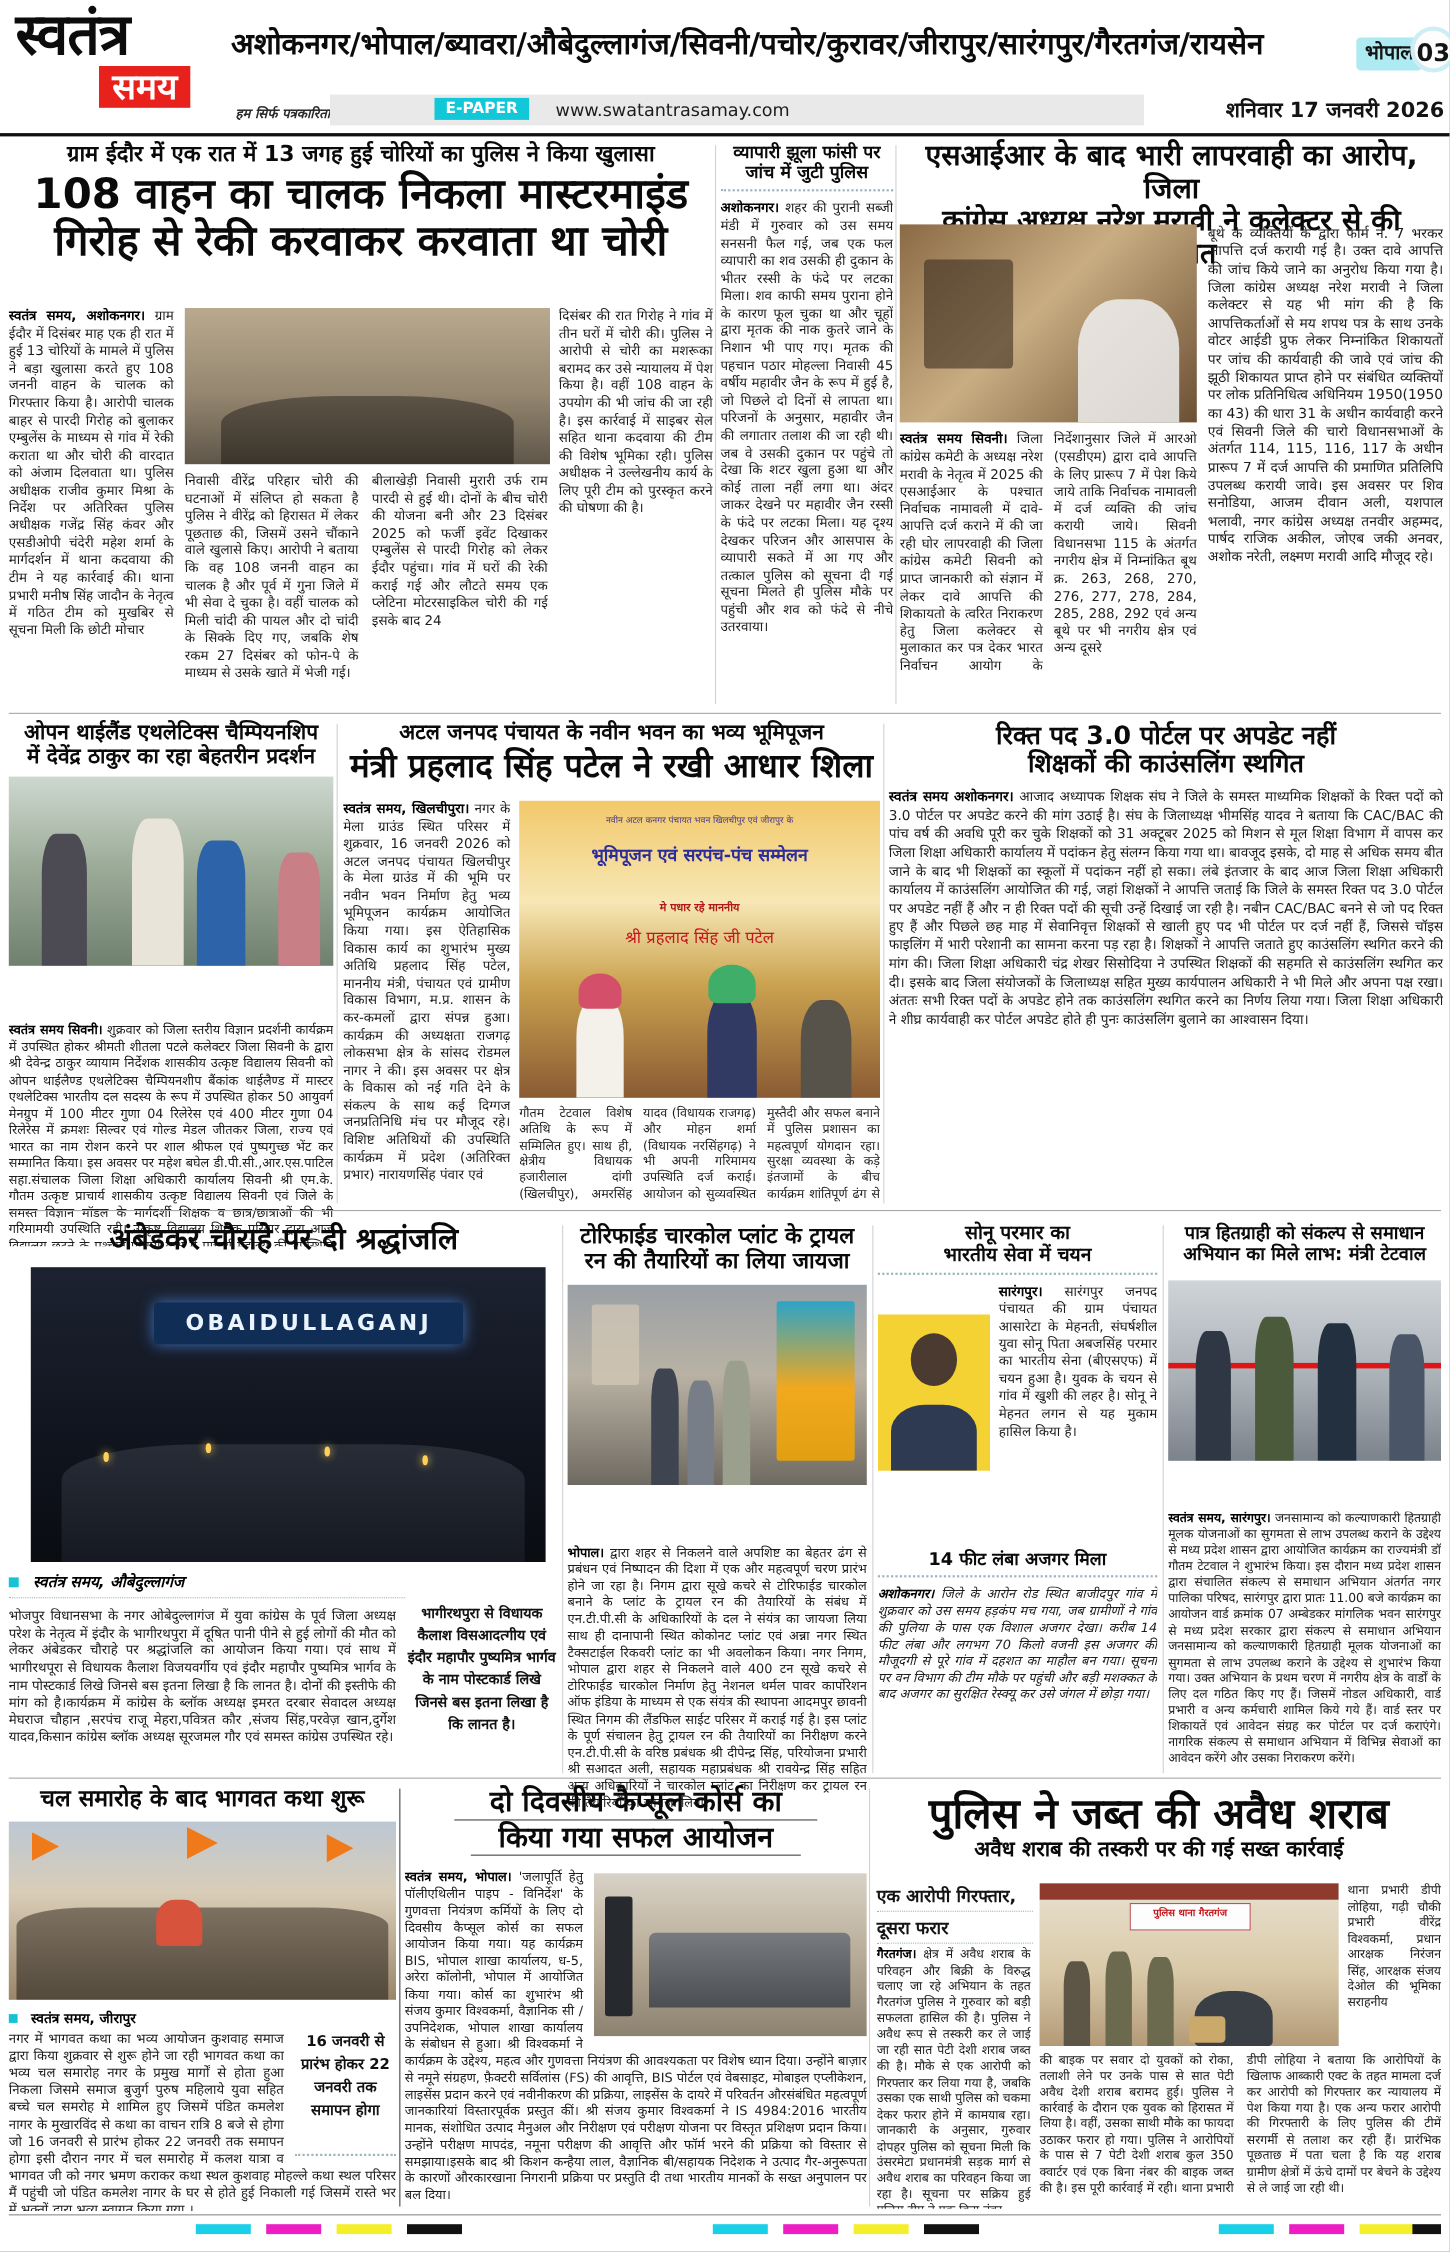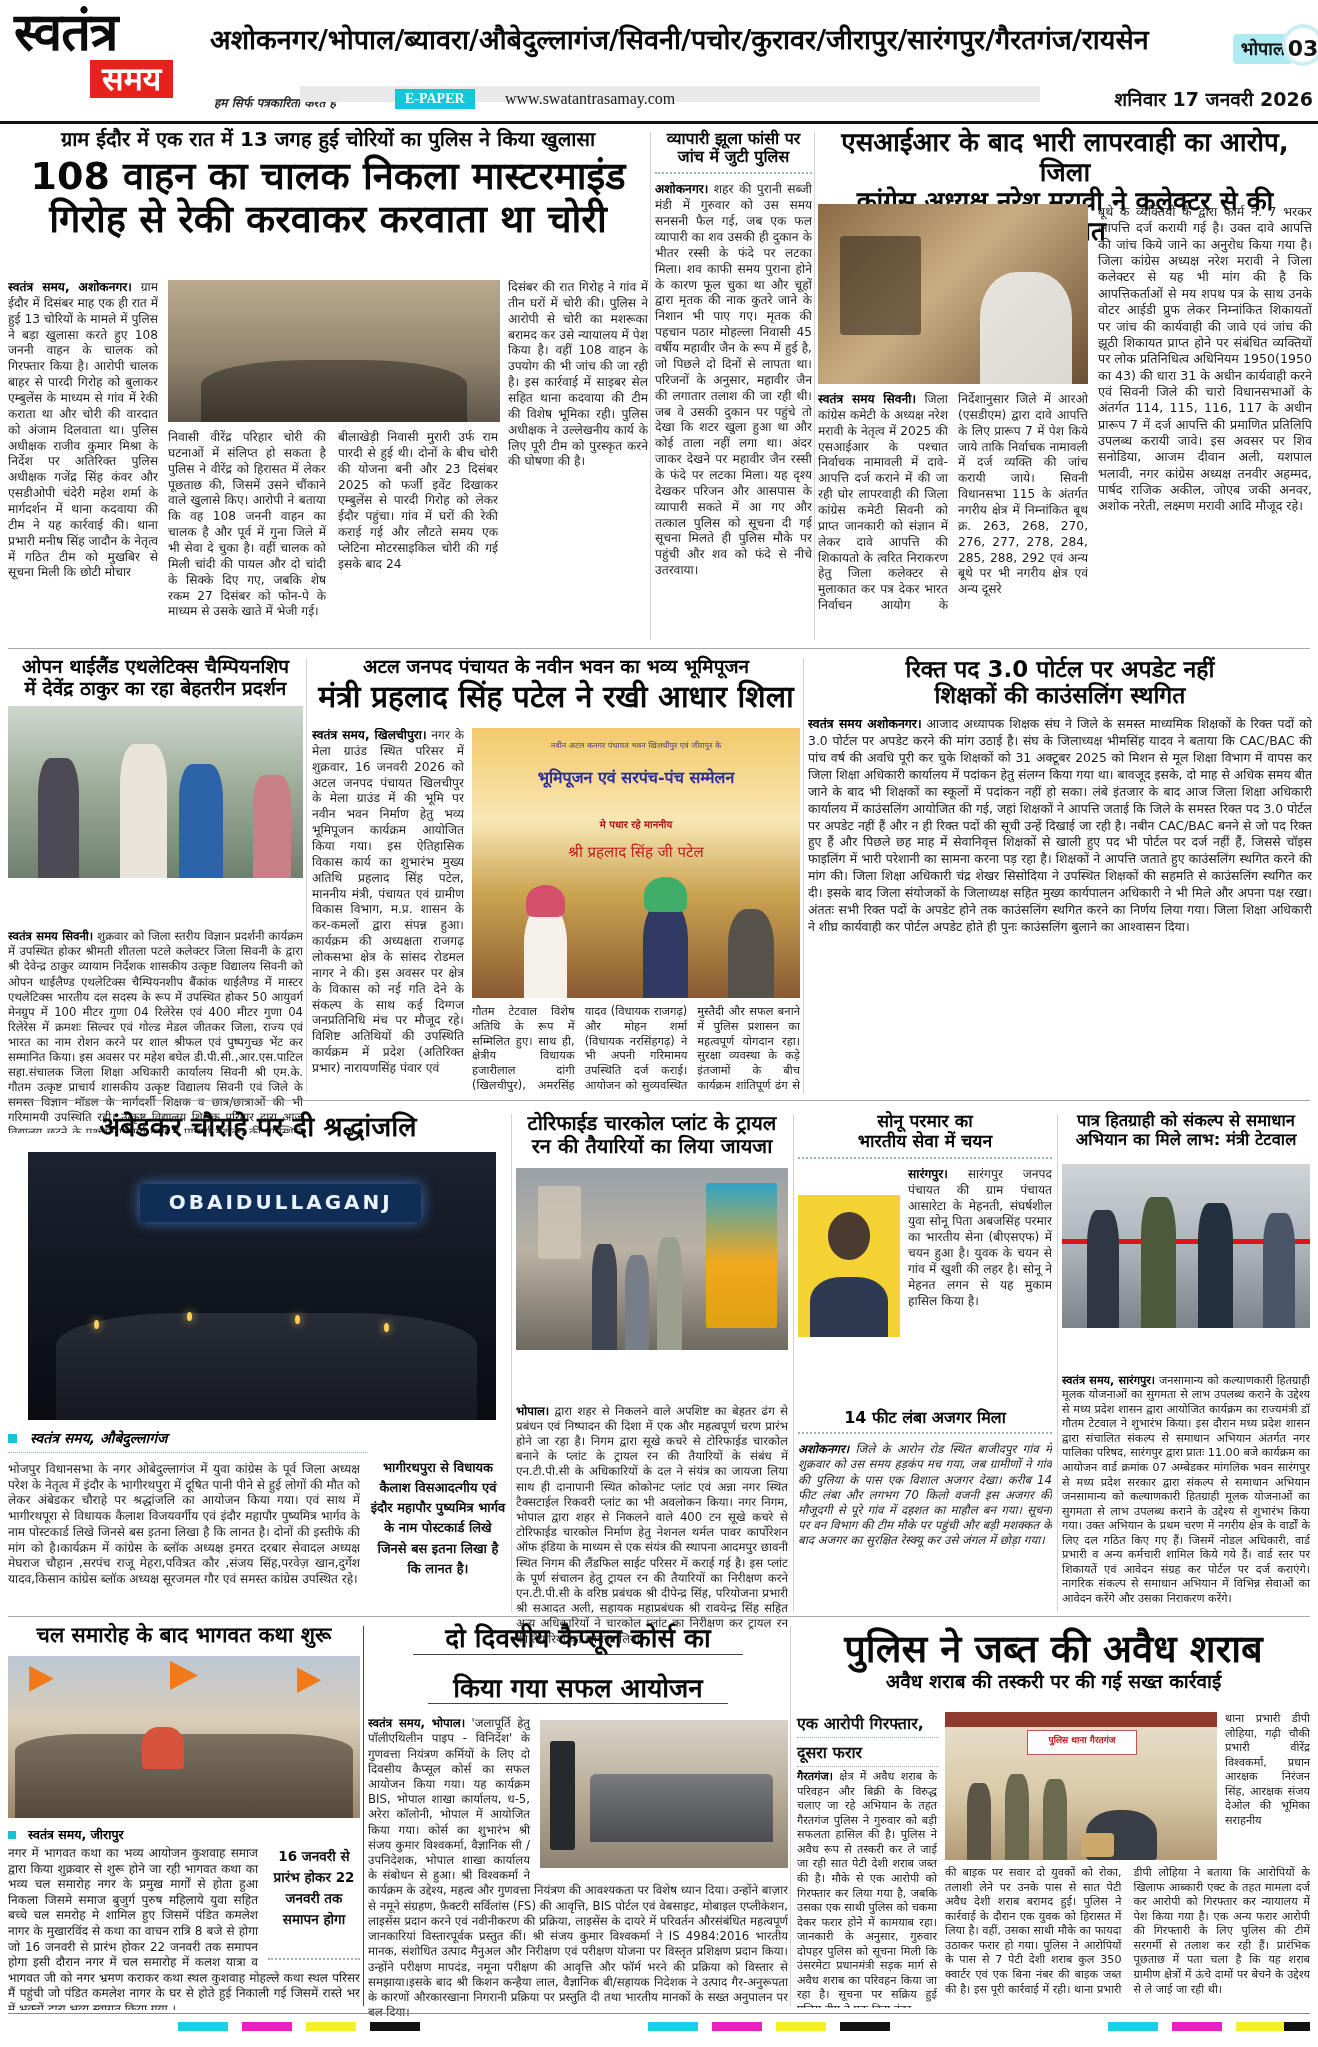--- a/index.html
+++ b/index.html
@@ -24,21 +24,21 @@
 
   <div class="abs" style="left:210px;top:20px;width:1020px;height:52px;font-size:27px;font-weight:800;color:#0b0b0b;white-space:nowrap;overflow:hidden;">अशोकनगर/भोपाल/ब्यावरा/औबेदुल्लागंज/सिवनी/पचोर/कुरावर/जीरापुर/सारंगपुर/गैरतगंज/रायसेन</div>
   <div class="abs" style="left:14px;top:6px;width:190px;height:112px;">
     <div style="font-size:52px;font-weight:800;color:#0c0c0c;line-height:1.0;letter-spacing:-1px;">स्वतंत्र</div>
     <div style="margin-left:76px;margin-top:2px;display:inline-block;background:#e8211d;color:#fff;font-size:32px;font-weight:800;padding:0 12px;line-height:1.2;">समय</div>
   </div>
   <div class="abs" style="left:1233px;top:34px;width:60px;height:30px;background:#aeeaf2;border-radius:4px;text-align:center;font-weight:800;font-size:18px;line-height:30px;">भोपाल</div>
   <div class="abs" style="left:1282px;top:24px;width:42px;height:42px;background:#fdfdfd;border:4px solid #cdeef4;border-radius:50%;text-align:center;font-weight:800;font-size:22px;line-height:42px;box-sizing:border-box;">03</div>
 
   <div class="abs" style="left:214px;top:94px;width:210px;height:22px;font-size:12px;font-style:italic;font-weight:700;color:#2b2b2b;">हम सिर्फ पत्रकारिता करते हैं</div>
-  <div class="abs" style="left:300px;top:86px;width:740px;height:16px;background:#e9e9e9;font-family:Liberation Serif, serif;">
+  <div class="abs" style="left:300px;top:86px;width:740px;height:28px;background:#e9e9e9;">
     <span style="position:absolute;left:95px;top:3px;background:#12c8d8;color:#fff;font-weight:800;font-size:14px;padding:2px 10px;">E-PAPER</span>
     <span style="position:absolute;left:205px;top:4px;font-size:16px;color:#1b1b1b;">www.swatantrasamay.com</span>
   </div>
   <div class="abs" style="left:1055px;top:86px;width:258px;height:28px;font-size:19px;font-weight:800;text-align:right;">शनिवार 17 जनवरी 2026</div>
   <div class="abs" style="left:0;top:121px;width:1318px;border-top:3px solid #111;"></div>
 
   <div class="abs" style="left:8px;top:128px;width:640px;height:516px;">
     <div class="hl" style="font-size:20px;">ग्राम ईदौर में एक रात में 13 जगह हुई चोरियों का पुलिस ने किया खुलासा</div>
     <div class="hl" style="font-size:38px;margin-top:4px;">108 वाहन का चालक निकला मास्टरमाइंड</div>
     <div class="hl" style="font-size:38px;">गिरोह से रेकी करवाकर करवाता था चोरी</div>
@@ -215,21 +215,21 @@
       <span class="by" style="font-size:12.5px;">स्वतंत्र समय, जीरापुर</span>
     </div>
     <div class="bd abs" style="left:0;top:222px;width:352px;height:164px;font-size:12px;">
       <span class="quote" style="float:right;width:92px;height:112px;margin:0 0 6px 10px;font-size:13.5px;border-bottom:2px dotted #9ab6bd;">16 जनवरी से प्रारंभ होकर 22 जनवरी तक समापन होगा</span>
       <span>नगर में भागवत कथा का भव्य आयोजन कुशवाह समाज द्वारा किया शुक्रवार से शुरू होने जा रही भागवत कथा का भव्य चल समारोह नगर के प्रमुख मार्गों से होता हुआ निकला जिसमे समाज बुजुर्ग पुरुष महिलाये युवा सहित बच्चे चल समरोह मे शामिल हुए जिसमें पंडित कमलेश नागर के मुखारविंद से कथा का वाचन रात्रि 8 बजे से होगा जो 16 जनवरी से प्रारंभ होकर 22 जनवरी तक समापन होगा इसी दौरान नगर में चल समारोह में कलश यात्रा व भागवत जी को नगर भ्रमण कराकर कथा स्थल कुशवाह मोहल्ले कथा स्थल परिसर मैं पहुंची जो पंडित कमलेश नागर के घर से होते हुई निकाली गई जिसमें रास्ते भर में भक्तों द्वारा भव्य स्वागत किया गया ।</span>
     </div>
   </div>
 
   <div class="abs" style="left:368px;top:1624px;width:420px;height:386px;">
     <div class="hl under" style="font-size:26px;width:330px;margin:0 auto;">दो दिवसीय कैप्सूल कोर्स का</div>
-    <div class="hl under" style="font-size:26px;width:300px;margin:19px auto 0;">किया गया सफल आयोजन</div>
+    <div class="hl under" style="font-size:26px;width:300px;margin:2px auto 0;">किया गया सफल आयोजन</div>
     <div class="bd" style="margin-top:12px;height:300px;font-size:11.7px;">
       <span class="photo" style="position:relative;float:right;width:248px;height:148px;margin:4px 0 6px 10px;background:linear-gradient(180deg,#d8d2c6 0%,#b8ac98 50%,#8d8270 100%);display:block;">
         <span style="position:absolute;left:4%;top:14%;width:10%;height:74%;background:#26292e;display:block;border-radius:3px;"></span>
         <span style="position:absolute;left:20%;bottom:18%;width:74%;height:46%;background:linear-gradient(180deg,#6b7078,#3d424a);display:block;border-radius:6px 6px 0 0;opacity:.85;"></span>
       </span>
       <span class="by">स्वतंत्र समय, भोपाल।</span>
       <span>'जलापूर्ति हेतु पॉलीएथिलीन पाइप - विनिर्देश' के गुणवत्ता नियंत्रण कर्मियों के लिए दो दिवसीय कैप्सूल कोर्स का सफल आयोजन किया गया। यह कार्यक्रम BIS, भोपाल शाखा कार्यालय, ध-5, अरेरा कॉलोनी, भोपाल में आयोजित किया गया। कोर्स का शुभारंभ श्री संजय कुमार विश्वकर्मा, वैज्ञानिक सी / उपनिदेशक, भोपाल शाखा कार्यालय के संबोधन से हुआ। श्री विश्वकर्मा ने कार्यक्रम के उद्देश्य, महत्व और गुणवत्ता नियंत्रण की आवश्यकता पर विशेष ध्यान दिया। उन्होंने बाज़ार से नमूने संग्रहण, फ़ैक्टरी सर्विलांस (FS) की आवृत्ति, BIS पोर्टल एवं वेबसाइट, मोबाइल एप्लीकेशन, लाइसेंस प्रदान करने एवं नवीनीकरण की प्रक्रिया, लाइसेंस के दायरे में परिवर्तन औरसंबंधित महत्वपूर्ण जानकारियां विस्तारपूर्वक प्रस्तुत कीं। श्री संजय कुमार विश्वकर्मा ने IS 4984:2016 भारतीय मानक, संशोधित उत्पाद मैनुअल और निरीक्षण एवं परीक्षण योजना पर विस्तृत प्रशिक्षण प्रदान किया। उन्होंने परीक्षण मापदंड, नमूना परीक्षण की आवृत्ति और फॉर्म भरने की प्रक्रिया को विस्तार से समझाया।इसके बाद श्री किशन कन्हैया लाल, वैज्ञानिक बी/सहायक निदेशक ने उत्पाद गैर-अनुरूपता के कारणों औरकारखाना निगरानी प्रक्रिया पर प्रस्तुति दी तथा भारतीय मानकों के सख्त अनुपालन पर बल दिया।</span>
     </div>
   </div>
 

